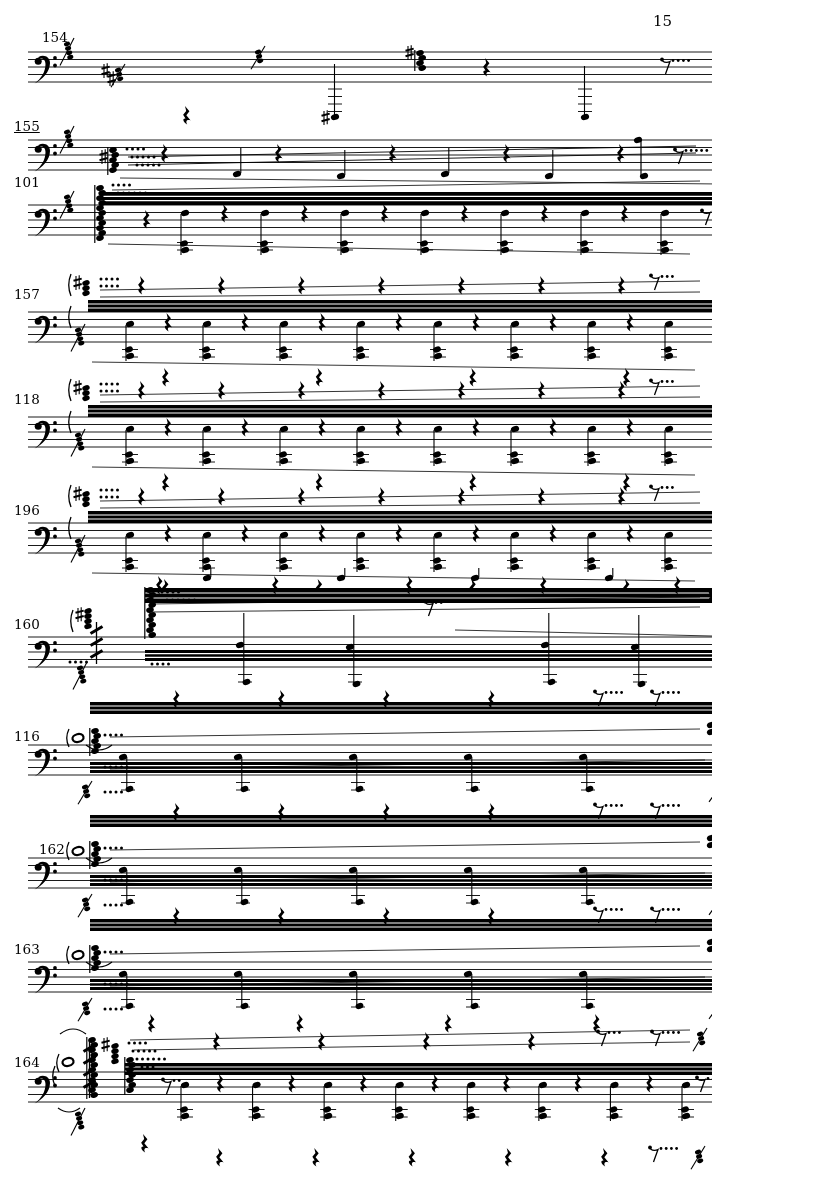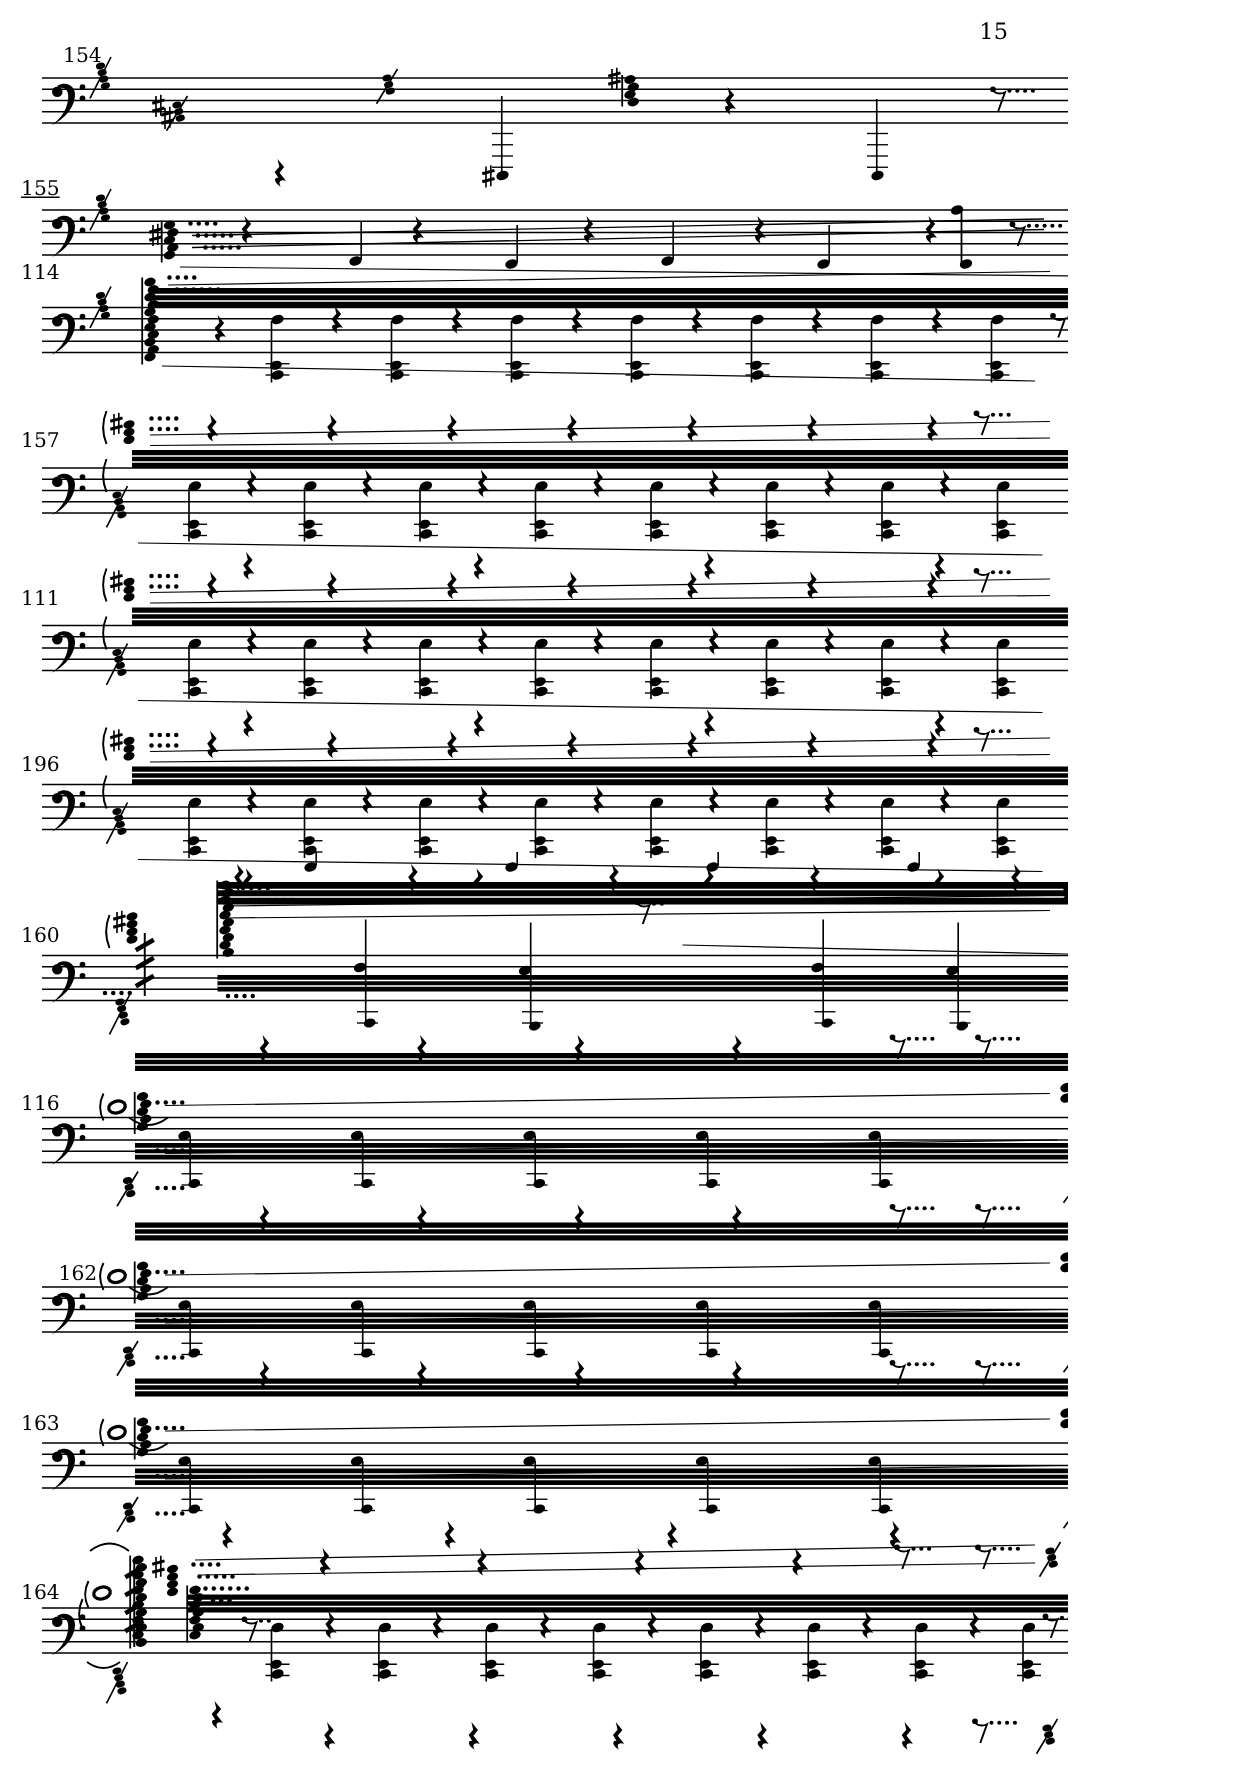--- a/index.html
+++ b/index.html
@@ -1387,22 +1387,22 @@
           <circle cx="26.6" cy="2.5" r="1.4" fill="#000"></circle>
         </g>
         <ellipse cx="698" cy="1152" rx="3.1" ry="2.2" fill="#000" transform="rotate(-18 698 1152)"></ellipse>
         <ellipse cx="699.1" cy="1156.4" rx="3.1" ry="2.2" fill="#000" transform="rotate(-18 699.1 1156.4)"></ellipse>
         <ellipse cx="700.2" cy="1160.8" rx="3.1" ry="2.2" fill="#000" transform="rotate(-18 700.2 1160.8)"></ellipse>
         <line x1="705" y1="1146" x2="691" y2="1169.2" stroke="#000" stroke-width="1.1"></line>
       </g>
     </svg>
 <div class="mnum" style="left: 14px; top: 31px; margin-left: 28px;">154</div>
     <div class="mnum" style="left: 14px; top: 120px; text-decoration: underline;">155</div>
-    <div class="mnum" style="left: 14px; top: 176px;">114</div>
+    <div class="mnum" style="left: 14px; top: 176px;">101</div>
     <div class="mnum" style="left: 14px; top: 288px;">157</div>
-    <div class="mnum" style="left: 14px; top: 393px;">111</div>
+    <div class="mnum" style="left: 14px; top: 393px;">118</div>
     <div class="mnum" style="left: 14px; top: 504px;">196</div>
     <div class="mnum" style="left: 14px; top: 618px;">160</div>
     <div class="mnum" style="left: 14px; top: 730px;">116</div>
     <div class="mnum" style="left: 14px; top: 843px; margin-left: 25px;">162</div>
     <div class="mnum" style="left: 14px; top: 943px;">163</div>
     <div class="mnum" style="left: 14px; top: 1056px;">164</div>
   </div>
 
 </body></html>

